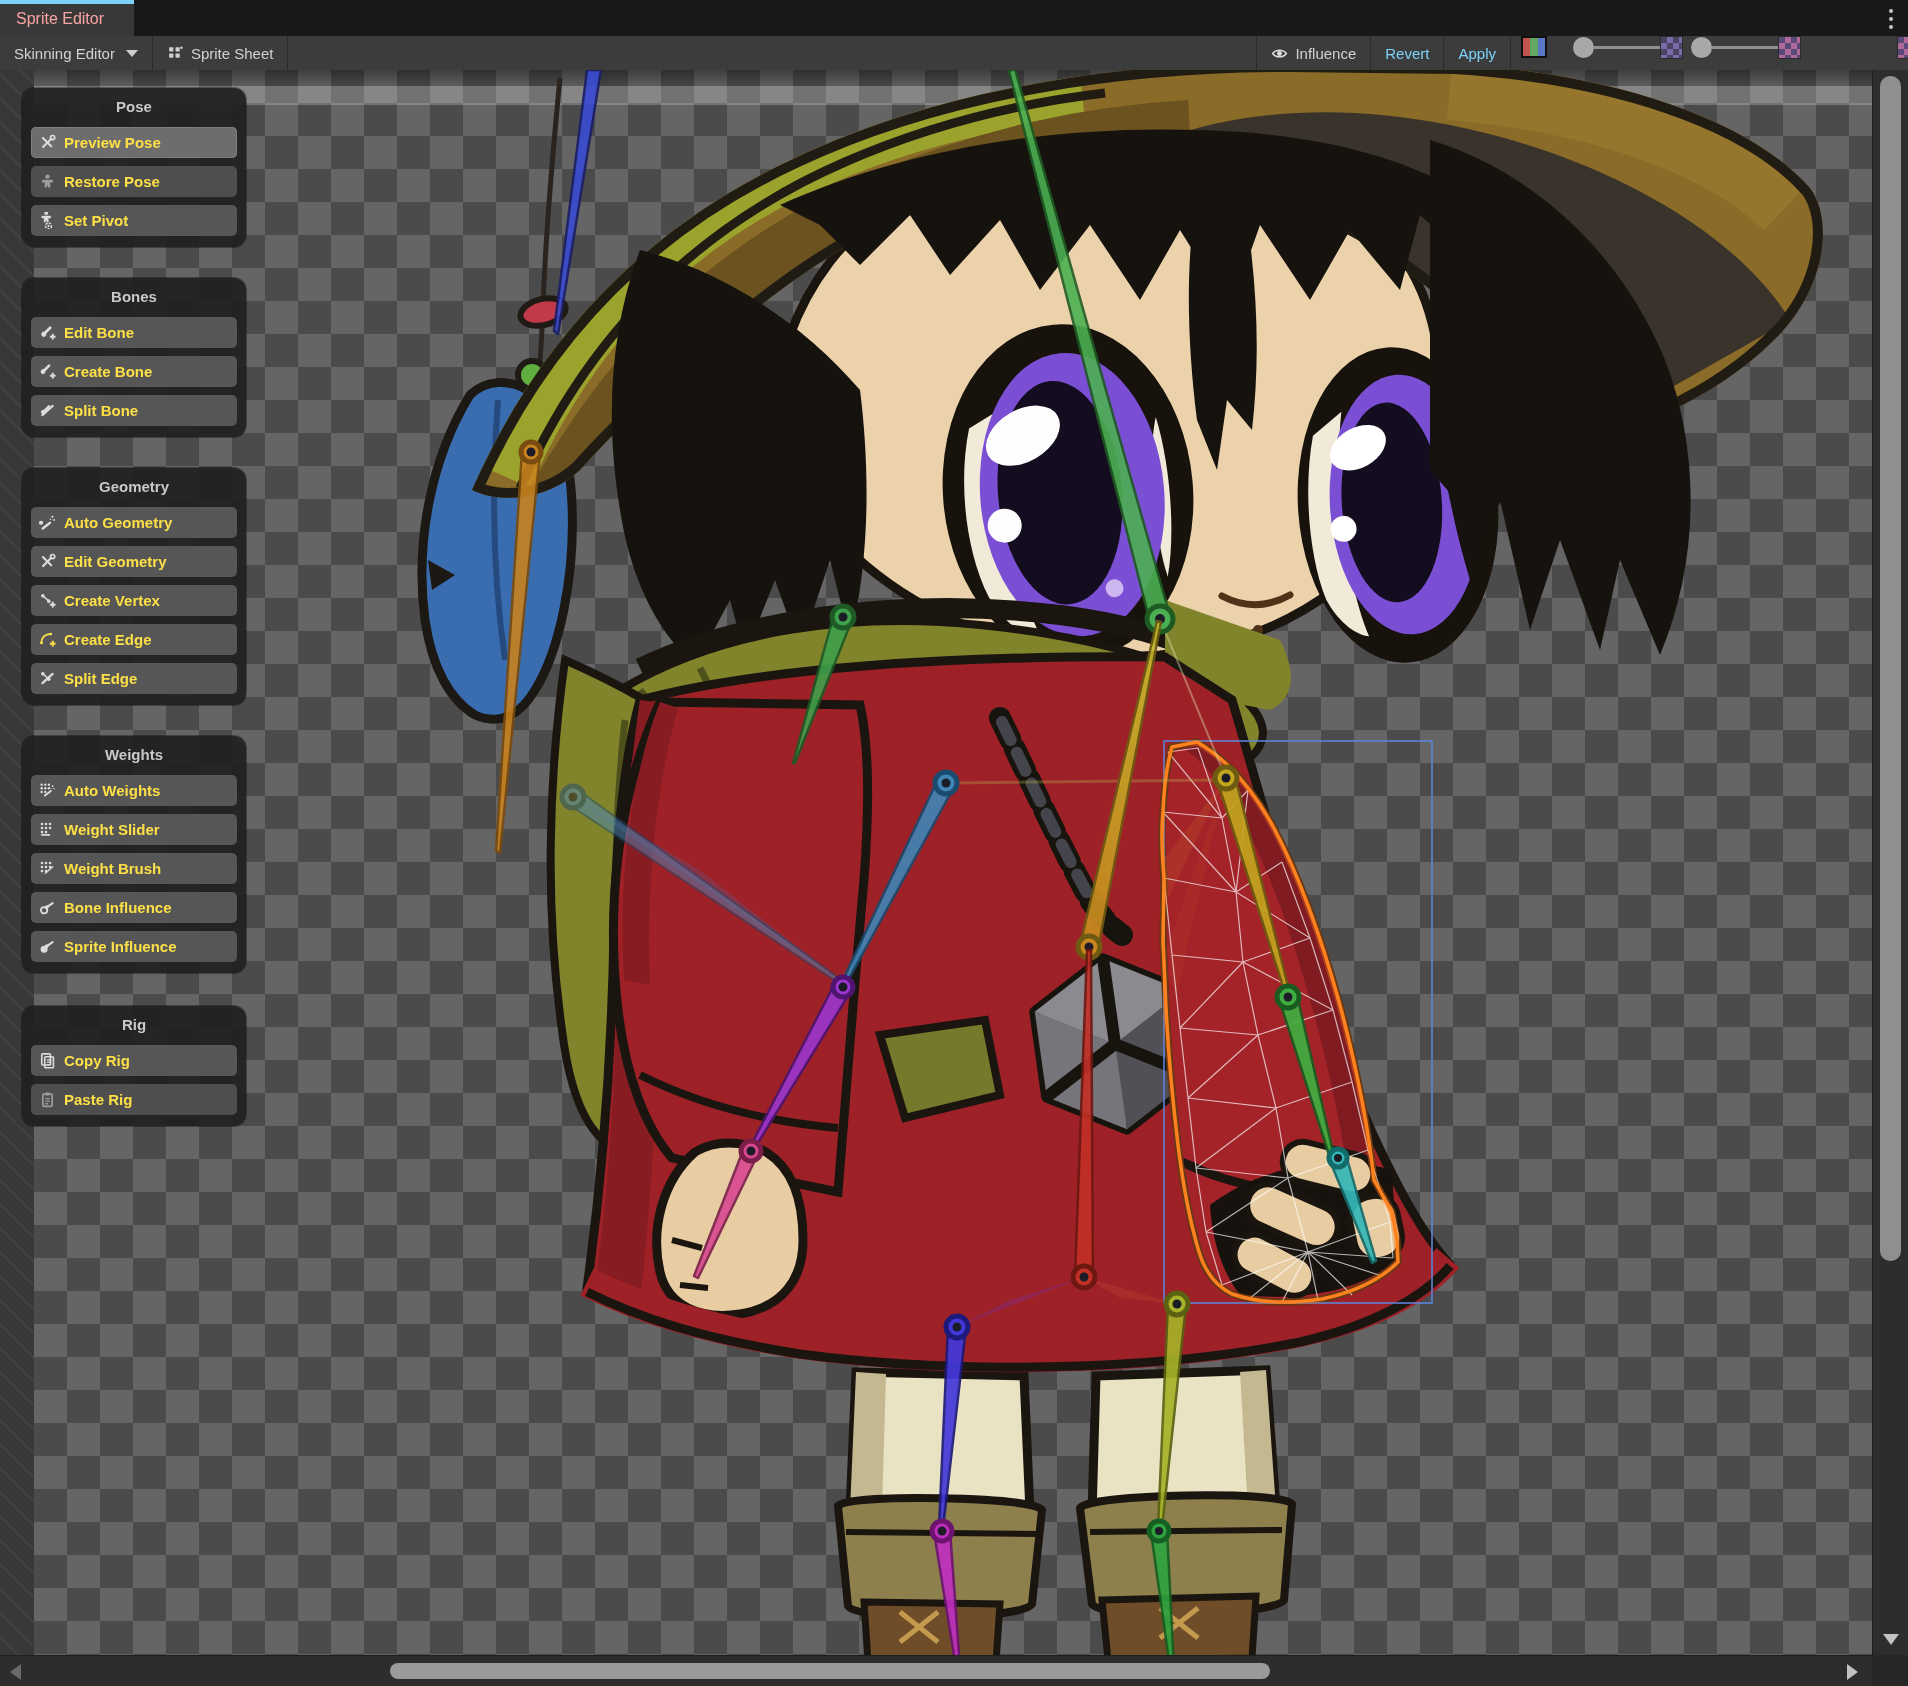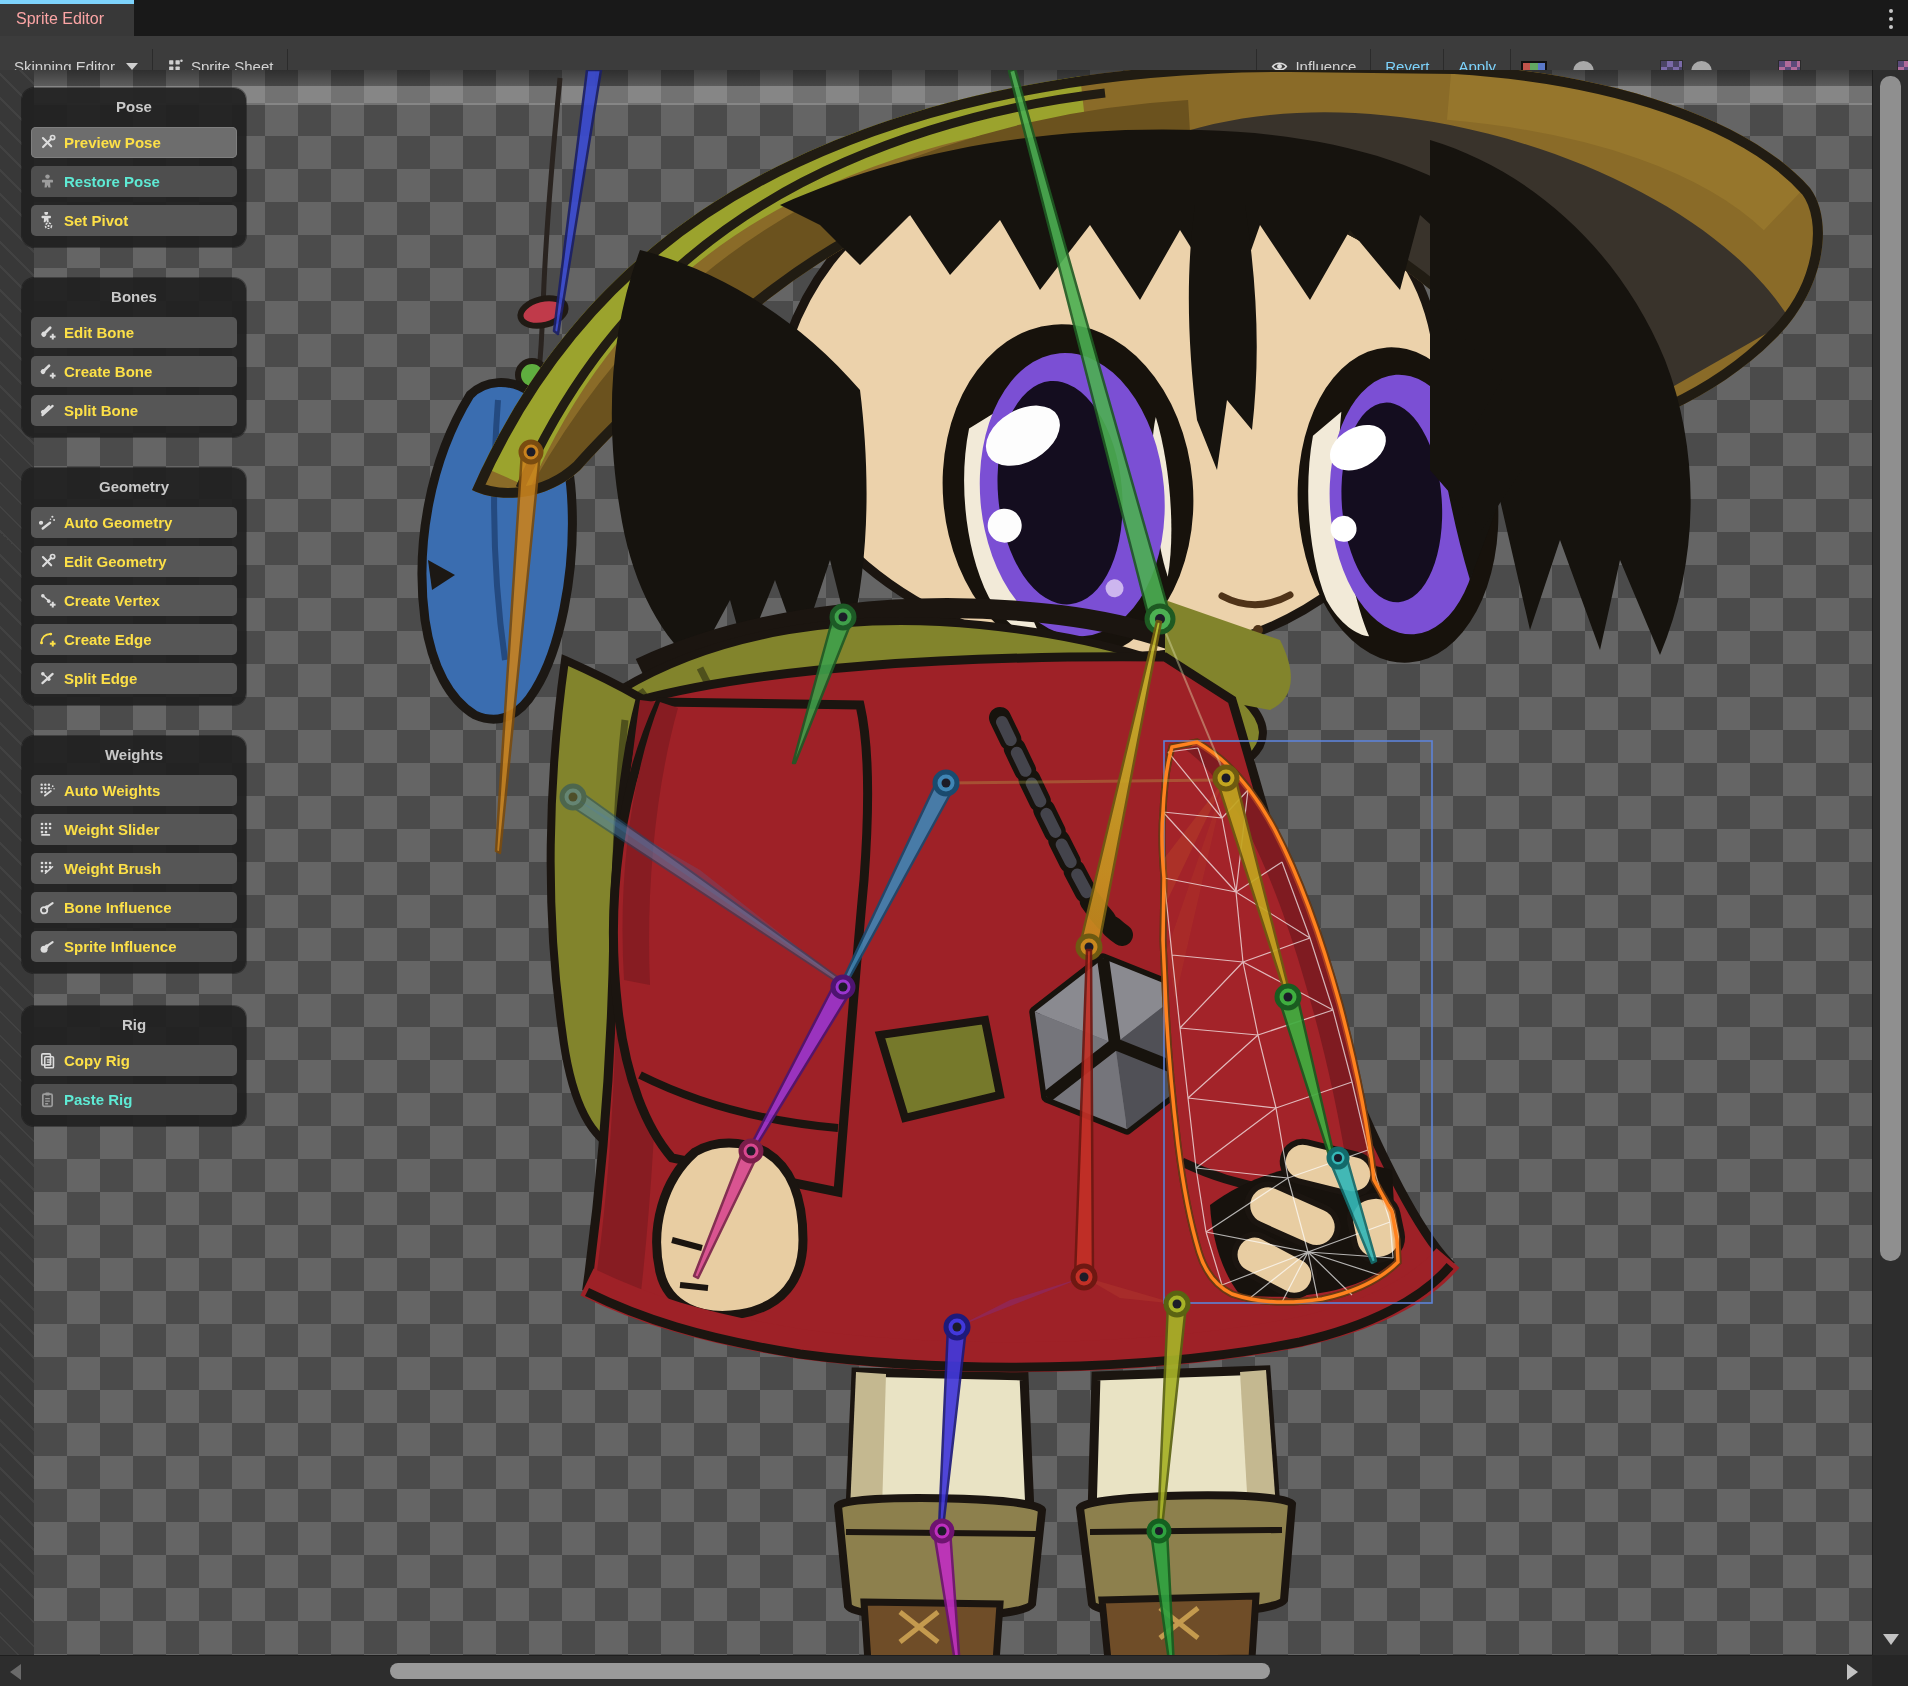--- a/index.html
+++ b/index.html
@@ -11,21 +11,21 @@
   .tabbar { position:absolute; left:0; top:0; width:100%; height:36px; background:#191919; }
   .tab { position:absolute; left:0; top:0; height:36px; background:#383838;
          border-top:4px solid #7dd3fc; color:#fca5a5; font-size:16px;
          padding:6px 30px 0 16px; }
   .kebab { position:absolute; right:8px; top:6px; width:18px; height:26px; display:flex;
            flex-direction:column; align-items:center; justify-content:center; gap:4px; }
   .kebab i { width:4px; height:4px; border-radius:50%; background:#c8c8c8; }
 
   
   .toolbar { position:absolute; left:0; top:36px; width:100%; height:48px; background:#3c3c3c;
-             border-bottom:1px solid #222; display:flex; align-items:flex-end; color:#d2d2d2;
+             border-bottom:1px solid #222; display:flex; align-items:flex-start; color:#d2d2d2;
              font-size:15px; }
   .tb-sep { width:1px; height:34px; background:#2b2b2b; flex:0 0 auto; }
   .tb-btn { display:flex; align-items:center; gap:7px; height:34px; padding:0 14px; cursor:default; }
   .tb-btn.dim { color:#7dd3fc; }
   .caret-down { width:0; height:0; border-left:6px solid transparent; border-right:6px solid transparent;
                 border-top:7px solid #cfcfcf; margin-left:4px; }
   .tb-spacer { flex:1; }
   .icon16 { width:17px; height:17px; flex:0 0 auto; }
   .rgb-swatch { width:26px; height:22px; border:2px solid #101010; margin:0 10px;
                 background:linear-gradient(90deg,#c0544c 0 34%,#62a862 34% 67%,#5a78c8 67%); }
@@ -57,21 +57,21 @@
 
   
   .tool-group { position:absolute; left:22px; width:224px; background:rgba(32,32,32,.93);
       border-radius:12px; padding:8px 9px 3px; box-shadow:0 0 0 1px rgba(0,0,0,.35);font-weight:bold; }
   .group-title { display:block; text-align:center; color:#c9c9c9; font-size:15px; margin:2px 0 12px; }
   .tool-btn { display:flex; align-items:center; gap:8px; height:31px; margin-bottom:8px;
       background:#565656; border-radius:5px; color:#fde047; font-size:15px; padding:0 8px;
       cursor:default; }
   .tool-btn .icon16 { color:#dcdcdc; }
   .tool-btn.active { background:#6d6d6d; box-shadow:0 0 0 1px #7e7e7e inset; }
-  .tool-btn.disabled { color:#5eead4; background:#4e4e4e; }
+  .tool-btn.disabled { color:#fde047; background:#4e4e4e; }
   .tool-btn.disabled .icon16 { opacity:.55; }
 
   
   .vscroll { position:absolute; right:0; top:0; width:36px; height:1585px; background:#2d2d2d;
              border-left:1px solid #1f1f1f; }
   .vthumb { position:absolute; left:7px; top:6px; width:21px; height:1185px; border-radius:10px;
             background:#8f8f8f; }
   .varrow-down { position:absolute; left:10px; bottom:10px; width:0; height:0;
       border-left:8px solid transparent; border-right:8px solid transparent; border-top:11px solid #c2c2c2; }
   .hscroll { position:absolute; left:0; bottom:0; width:1872px; height:31px; background:#2d2d2d;

